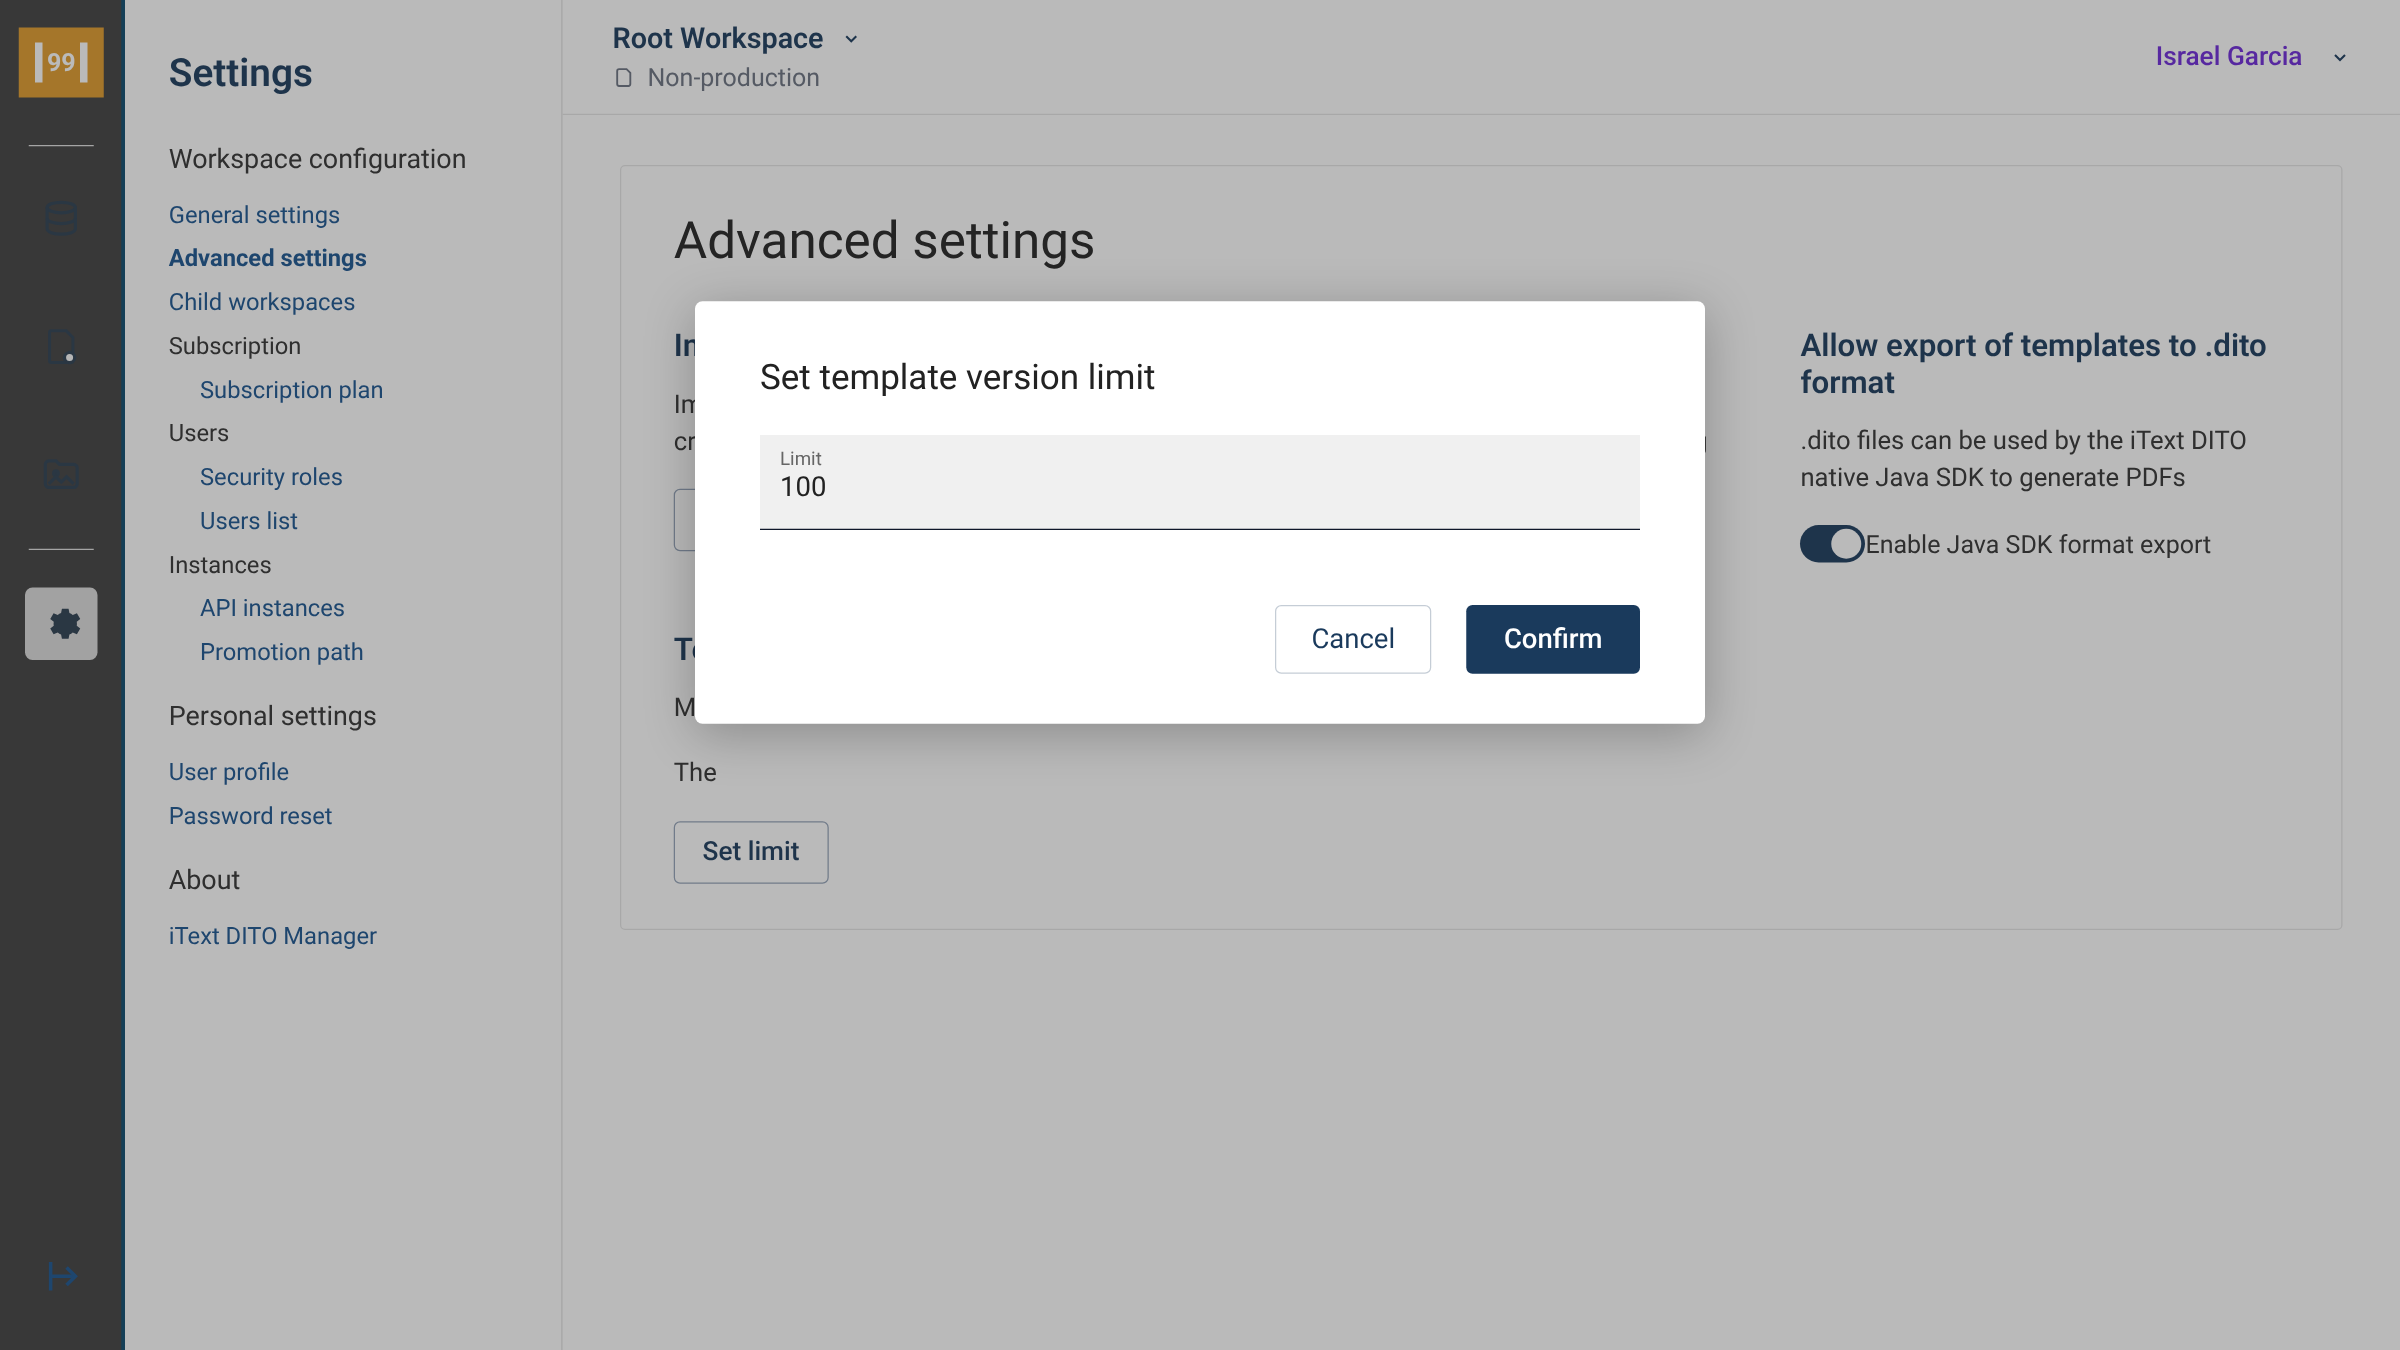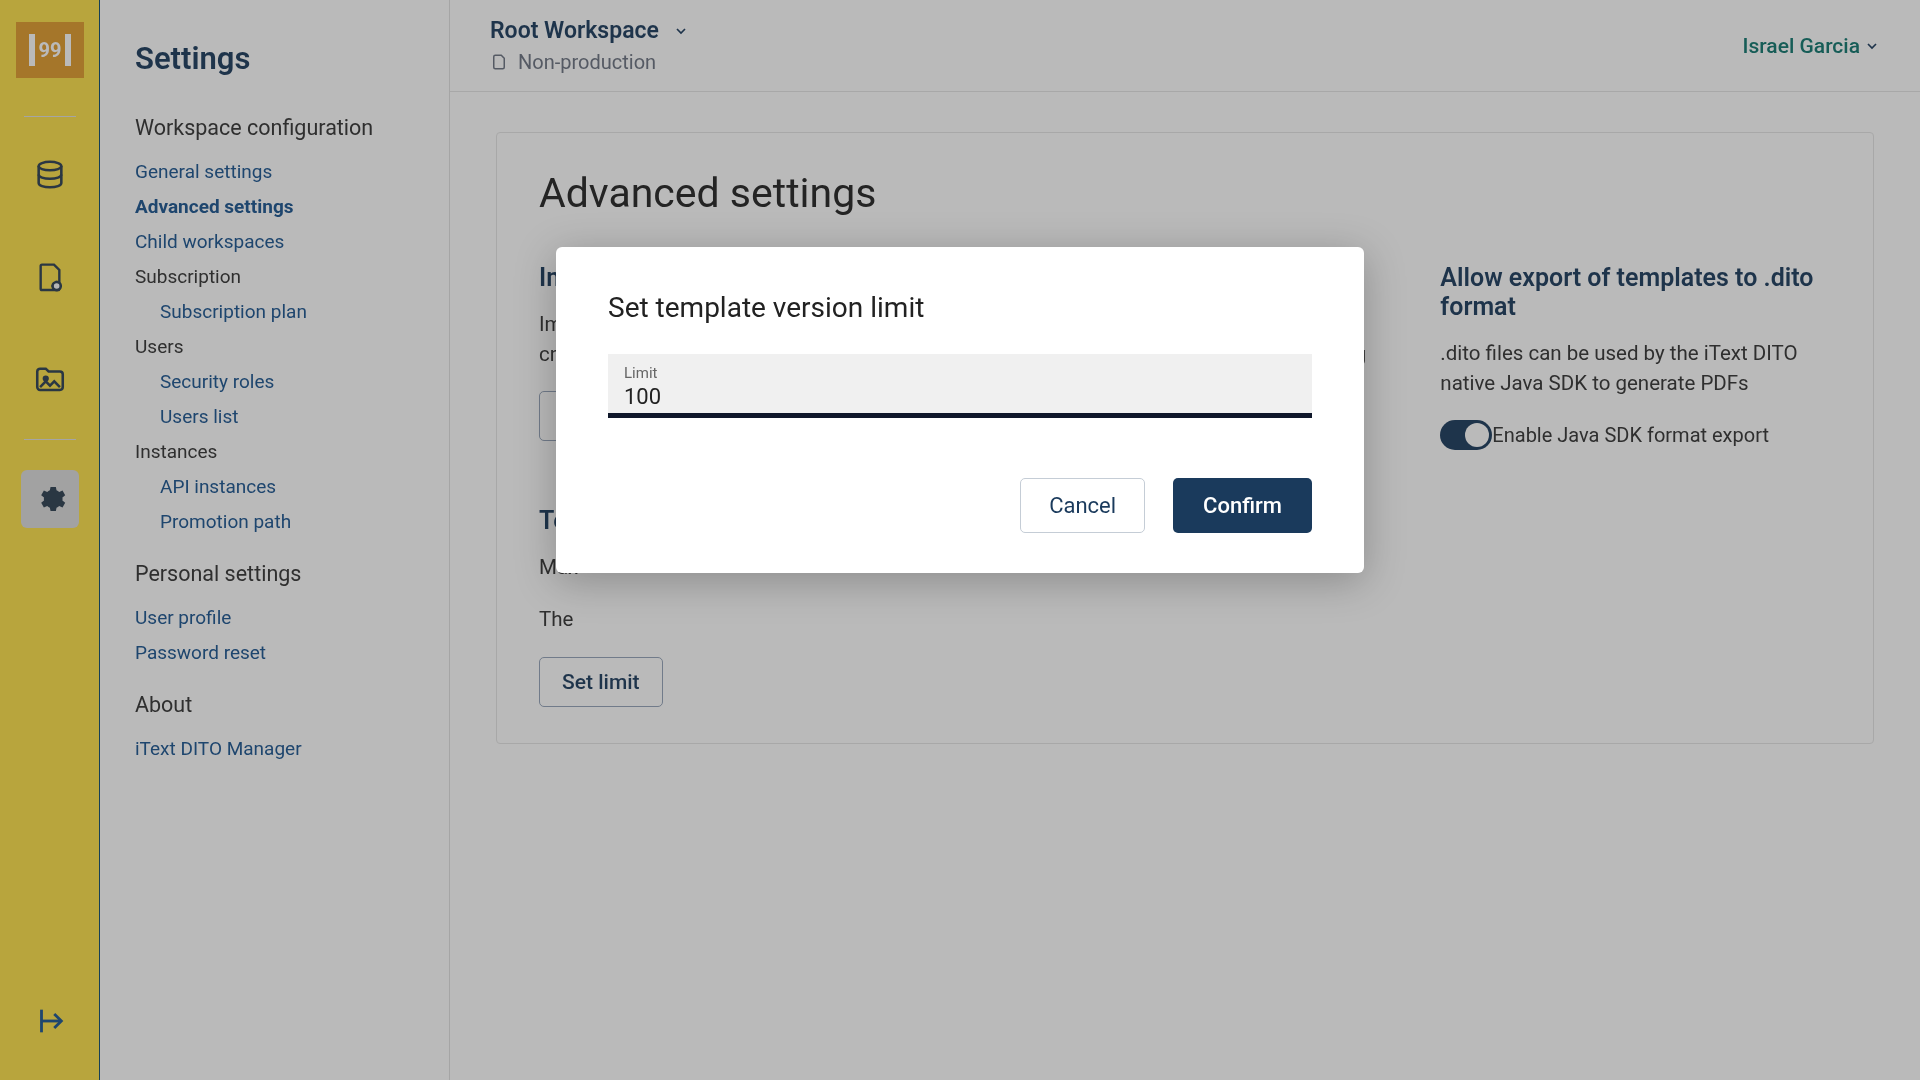--- a/index.html
+++ b/index.html
@@ -19,22 +19,22 @@
 
 .app {
   display: flex;
   width: 100%;
   height: 100%;
 }
 
 
 .icon-rail {
   width: 100px;
-  background: #fde047;
-  border-right: 1px solid #0c4a6e;
+  background: #404040;
+  border-right: 3px solid #0c4a6e;
   display: flex;
   flex-direction: column;
   align-items: center;
   padding-top: 22px;
   position: relative;
 }
 
 .logo {
   width: 68px;
   height: 56px;
@@ -163,22 +163,22 @@
   display: flex;
   align-items: center;
   gap: 10px;
   color: #6b7280;
   font-size: 20px;
 }
 
 .user-menu {
   display: flex;
   align-items: center;
-  gap: 4px;
-  color: #0f766e;
+  gap: 22px;
+  color: #6d28d9;
   font-size: 21px;
   font-weight: 500;
   cursor: pointer;
 }
 
 .content {
   padding: 40px 46px;
   flex: 1;
 }
 
@@ -284,22 +284,22 @@
 
 .modal-title {
   font-size: 28px;
   color: #222;
   font-weight: 400;
   margin-bottom: 30px;
 }
 
 .field {
   background: #f0f0f0;
-  border-bottom: 5px solid #0f172a;
-  padding: 10px 16px 4px 16px;
+  border-bottom: 1px solid #0f172a;
+  padding: 10px 16px 20px 16px;
   margin-bottom: 60px;
 }
 
 .field-label {
   font-size: 15px;
   color: #666;
   margin-bottom: 2px;
 }
 
 .field-input {

